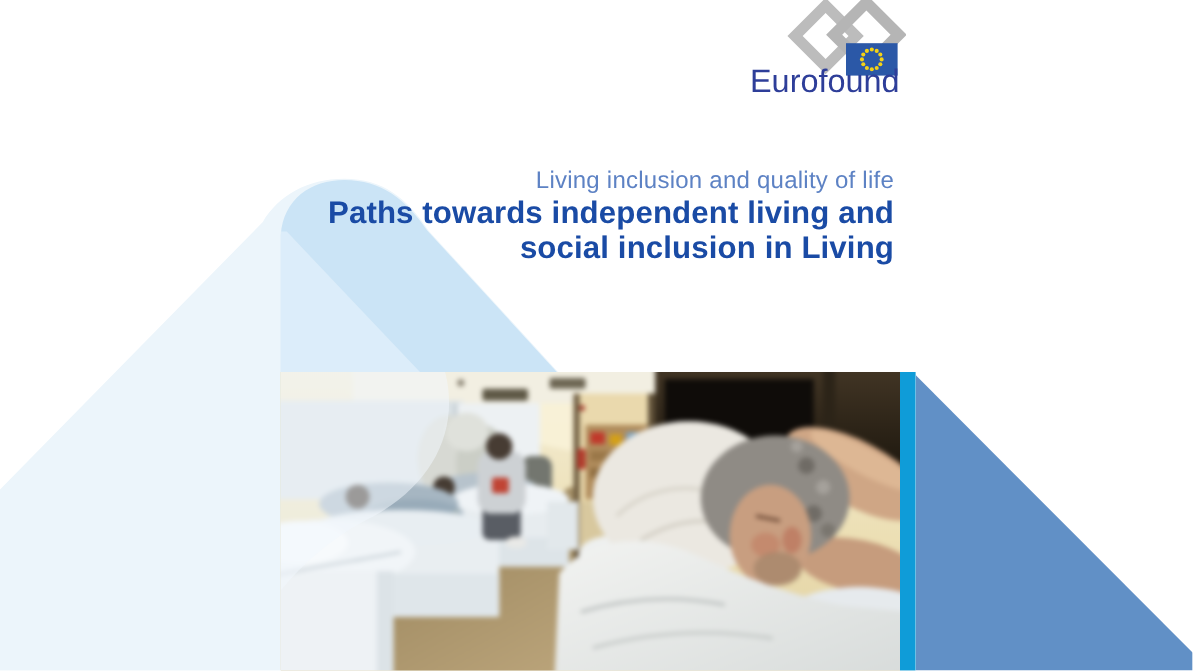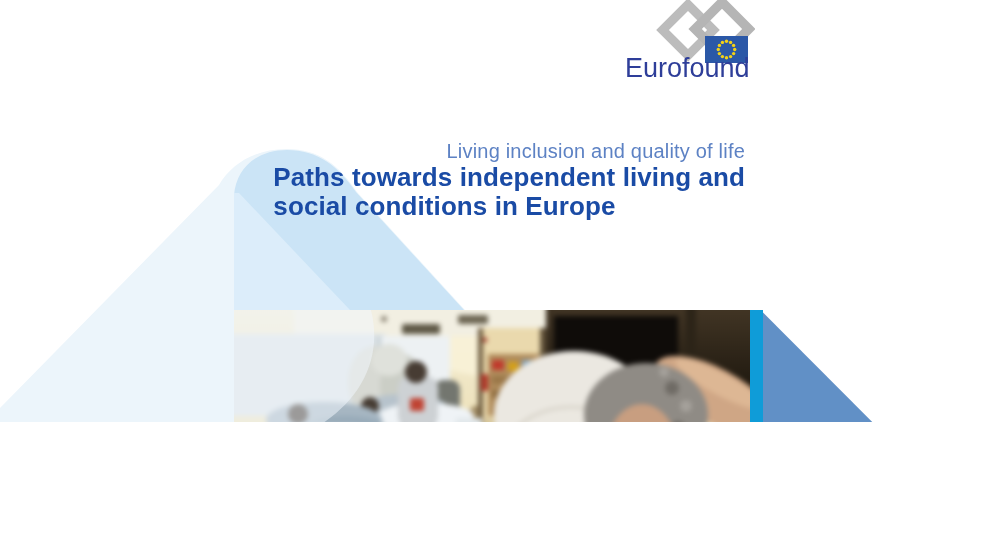--- a/index.html
+++ b/index.html
@@ -1,24 +1,24 @@
 <!DOCTYPE html>
 <html><head>
 <meta charset="utf-8">
 <style>
   html,body{margin:0;padding:0;}
   body{font-family:"Liberation Sans", sans-serif; background:#ffffff;}
-  .page{position:relative;width:994px;height:422px;background:#ffffff;overflow:hidden;}
+  .page{position:relative;width:994px;height:559px;background:#ffffff;overflow:hidden;}
   .abs{position:absolute;}
   svg{display:block;}
 
   
   .series{position:absolute;top:140px;right:249px;font-size:20px;line-height:23px;
           color:#5d82c4;letter-spacing:.2px;}
-  .title{position:absolute;top:163px;right:249px;text-align:left;font-size:26px;
+  .title{position:absolute;top:163px;right:249px;text-align:right;font-size:26px;
          line-height:29px;font-weight:700;color:#1a4ba5;letter-spacing:.1px;}
 
   
   .logo{position:absolute;left:625px;top:0;width:130px;height:88px;}
   .logo .mark{position:absolute;left:0;top:0;}
   .wordmark{position:absolute;left:0px;top:53px;width:130px;font-size:27px;
             color:#2e3e99;letter-spacing:0px;}
 
   
   .accent-bar{position:absolute;left:750px;top:310px;width:13px;height:249px;background:#0f9cd8;}
@@ -62,21 +62,21 @@
             <circle cx="97.4" cy="42.4" r="1.7"></circle>
         </g>
       </g>
     </svg>
     <div class="wordmark">Eurofound</div>
   </div>
 
   <div class="series">Living inclusion and quality of life</div>
   <div class="title">
     <span>Paths towards independent living and</span><br>
-    <span>social conditions in Europe</span>
+    <span>social inclusion in Living</span>
   </div>
 
   <div class="photo">
     <div class="scene">
       <svg width="532" height="265" viewBox="-8 -8 532 265">
         <defs>
           <linearGradient id="gwall" x1="0" y1="0" x2="0" y2="1">
             <stop offset="0" stop-color="#f4eed8"></stop>
               <stop offset=".55" stop-color="#ecdfb4"></stop>
             <stop offset="1" stop-color="#dfcd9c"></stop>

